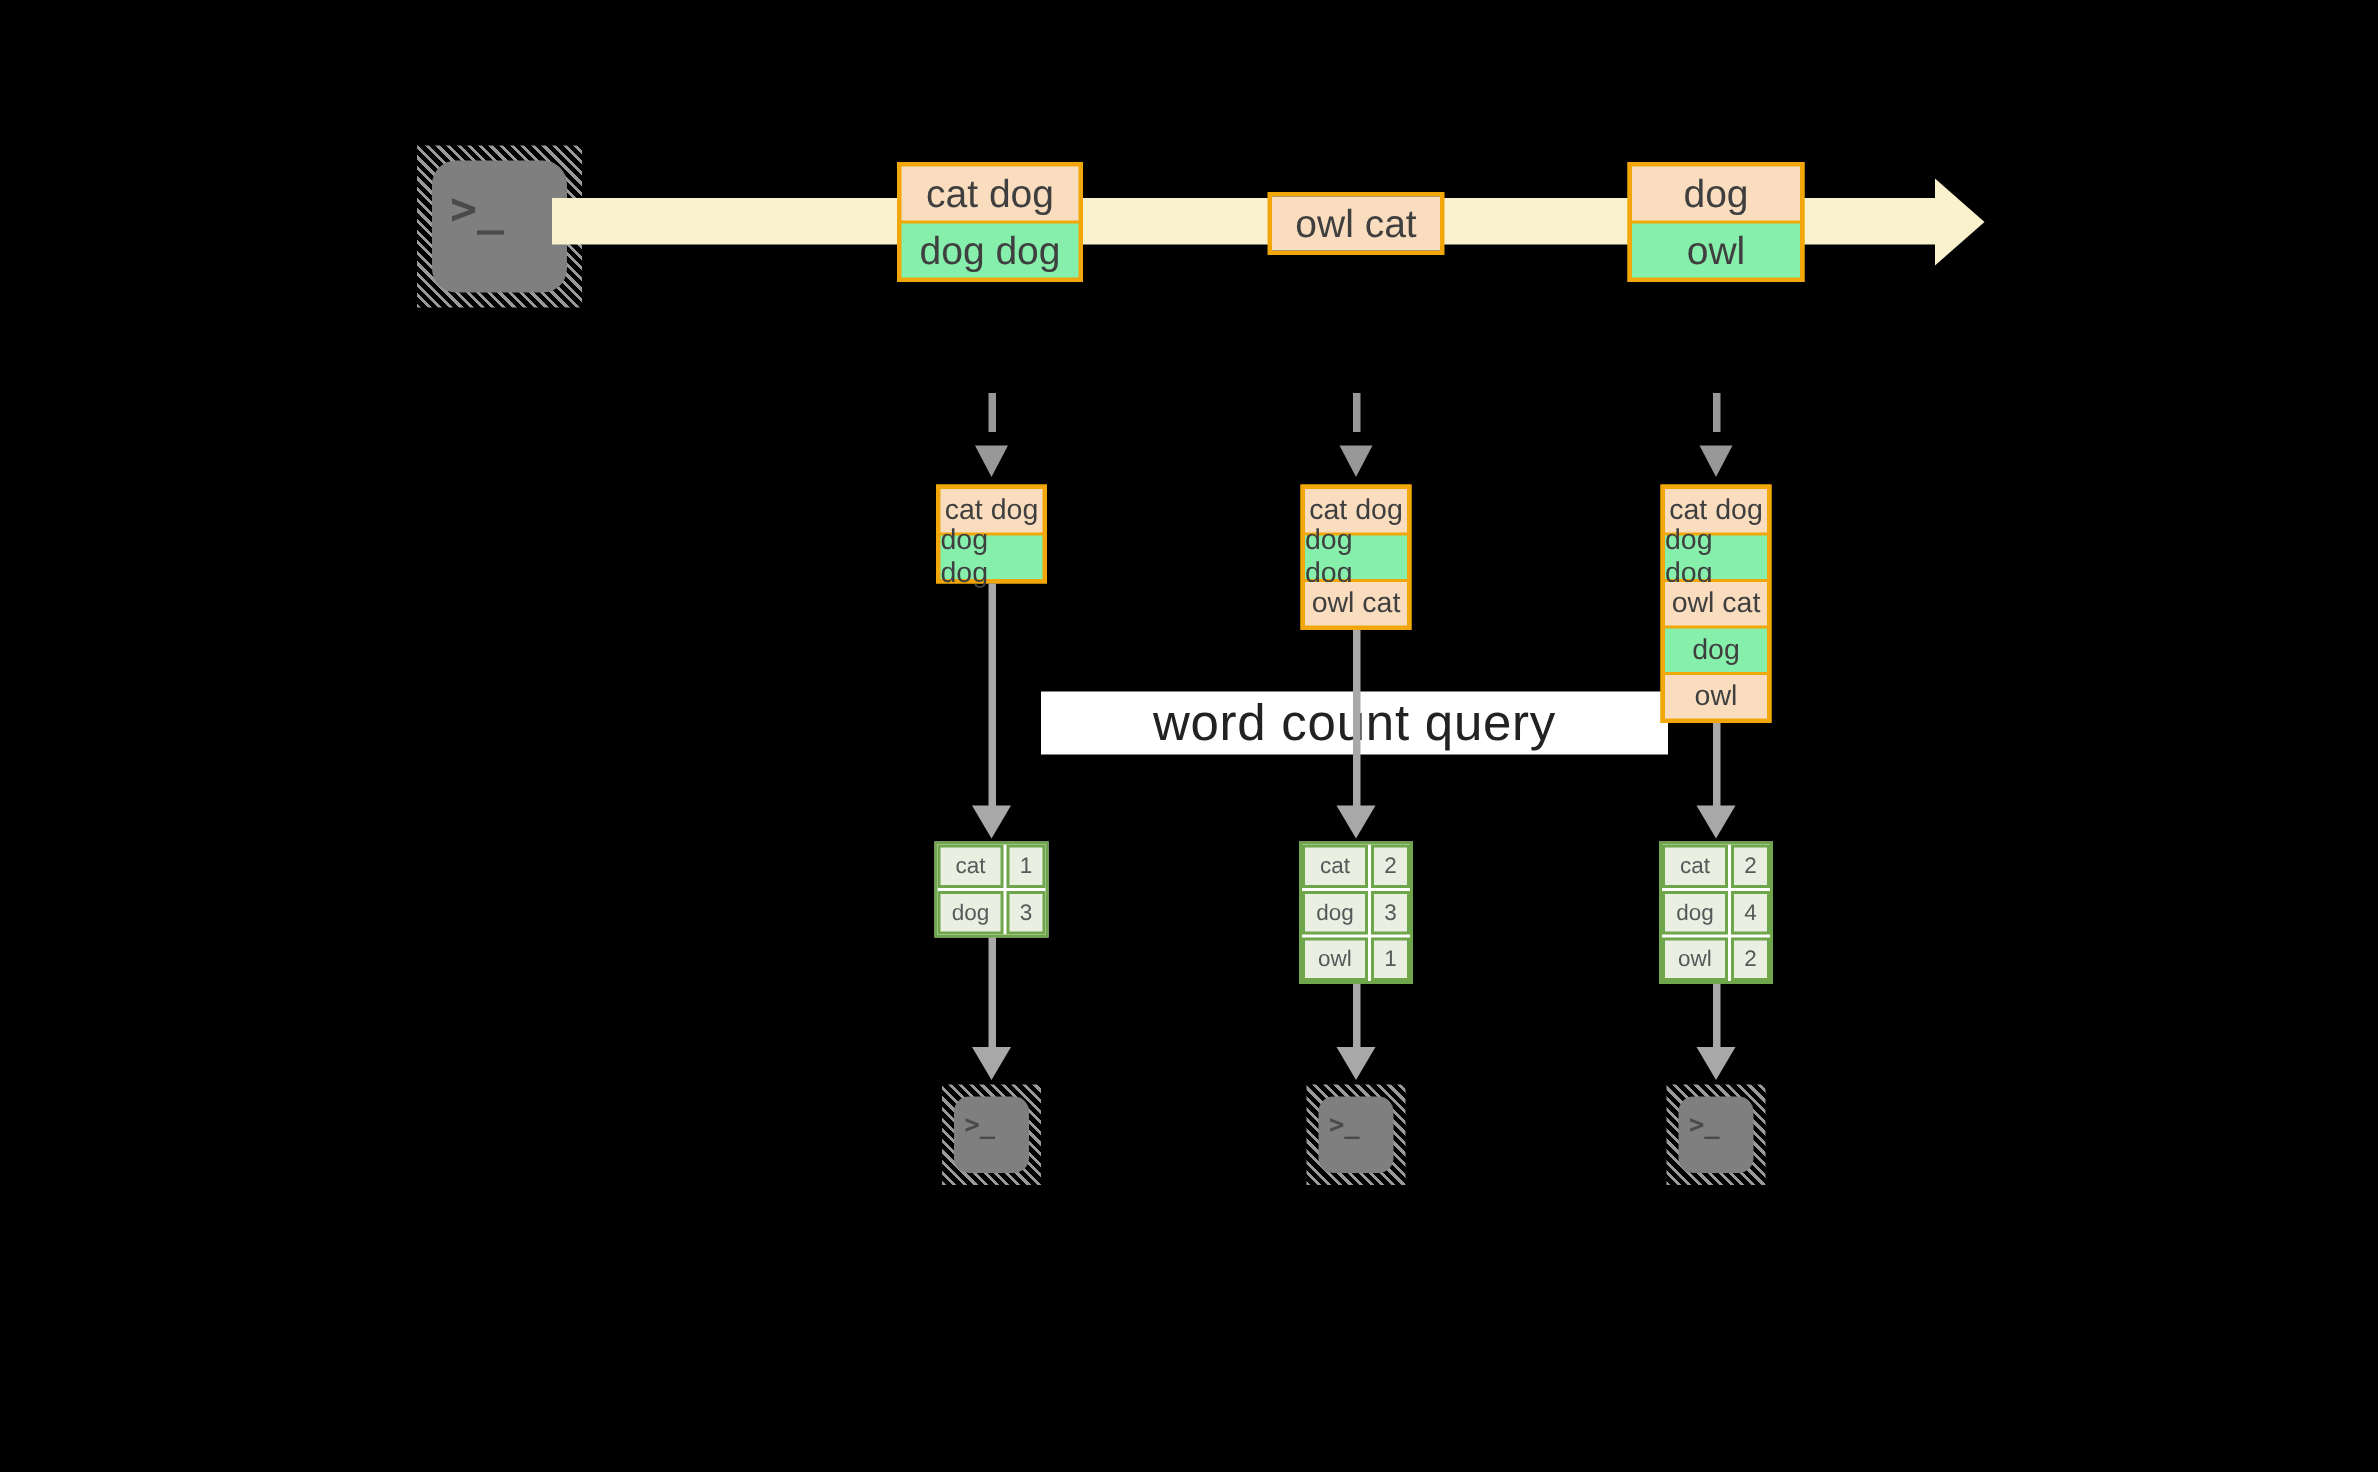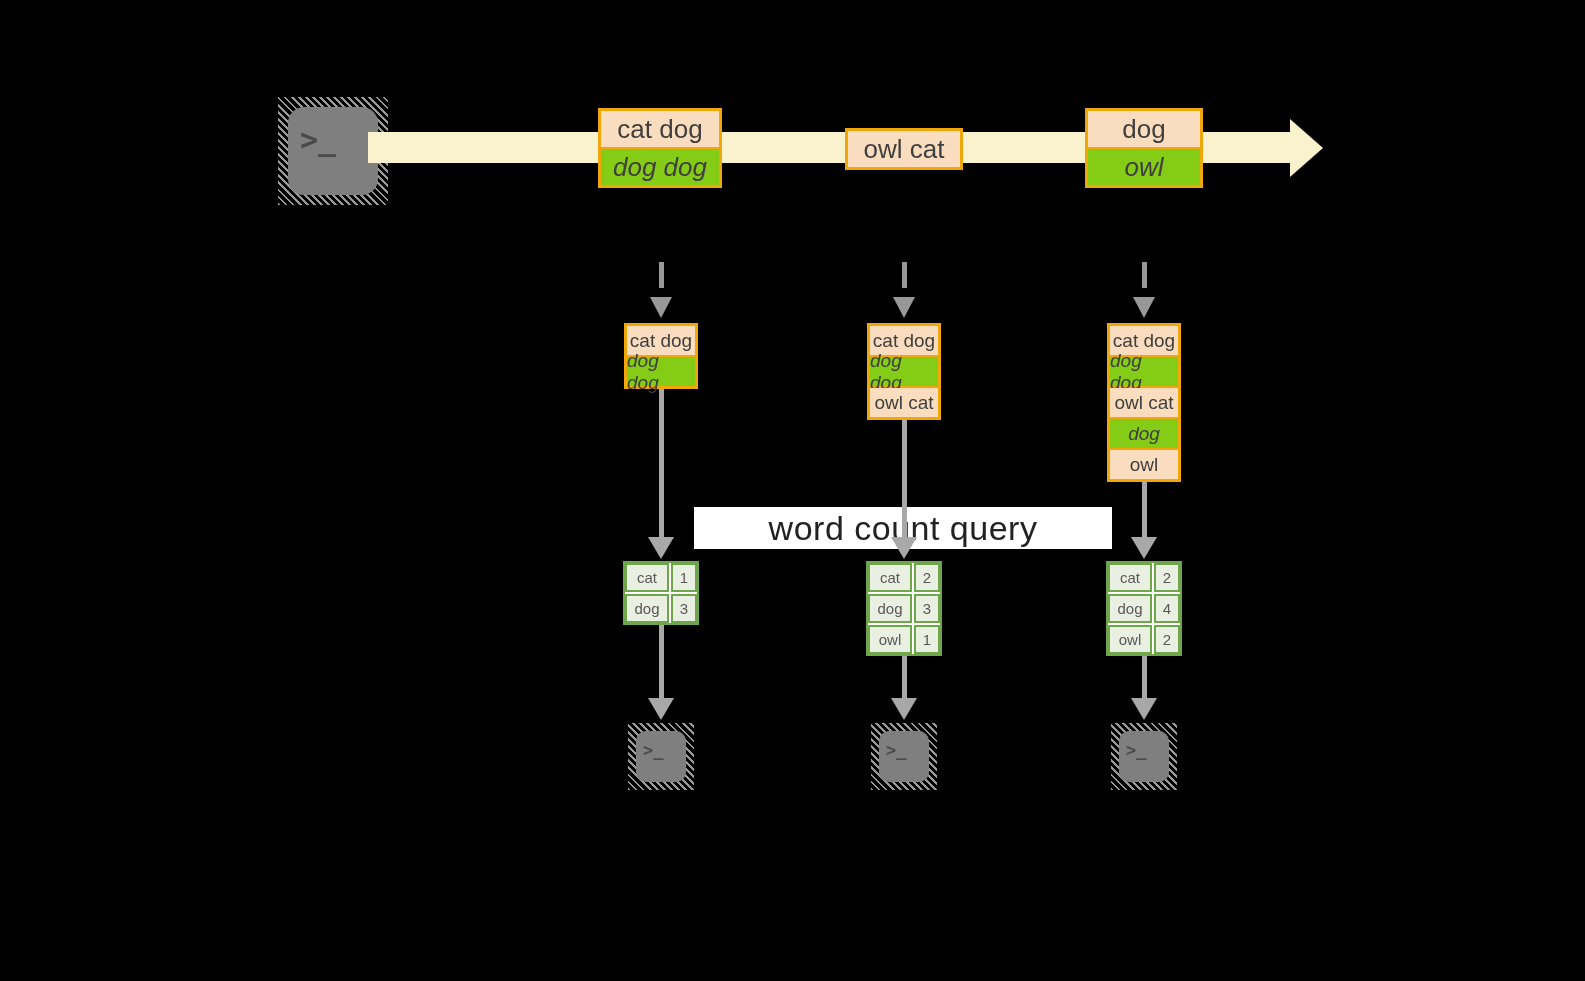--- a/index.html
+++ b/index.html
@@ -30,21 +30,21 @@
   }
 
   
   .obox{border:3px solid #F1A70A;box-sizing:border-box;background:#F1A70A;
         display:flex;flex-direction:column;gap:2px;}
   .ocell{display:flex;align-items:center;justify-content:center;
          color:#3f3f3f;}
   .ocell.big{font-size:26px;height:36px;}
   .ocell.small{font-size:19px;height:29px;}
   .peach{background:#FADDBE;}
-  .cream{background:#84cc16;font-style:italic;}
+  .cream{background:#86efac;}
 
   
   .vline{background:#A8A8A8;width:5px;}
   .vline.dash{background:#989898;}
   .vhead{width:0;height:0;border-left:13px solid transparent;border-right:13px solid transparent;
          border-top:22px solid #A8A8A8;}
   .vhead.dash{border-left:11px solid transparent;border-right:11px solid transparent;
               border-top:21px solid #989898;}
 
   
@@ -95,21 +95,21 @@
 
   <div class="abs vline dash" style="left:659px;top:262px;height:26px;"></div>
   <div class="abs vhead dash" style="left:650px;top:297px;"></div>
 
   <div class="abs vline dash" style="left:902px;top:262px;height:26px;"></div>
   <div class="abs vhead dash" style="left:893px;top:297px;"></div>
 
   <div class="abs vline dash" style="left:1142px;top:262px;height:26px;"></div>
   <div class="abs vhead dash" style="left:1133px;top:297px;"></div>
 
-  <div class="abs query-label z1" style="left:694px;top:461px;width:418px;height:42px;margin-top:46px;">
+  <div class="abs query-label z1" style="left:694px;top:461px;width:418px;height:42px;">
     <span>word count query</span>
   </div>
 
   <div class="abs obox z2" style="left:624px;top:323px;width:74px;">
     <div class="ocell small peach">cat dog</div>
     <div class="ocell small cream">dog dog</div>
   </div>
 
   <div class="abs obox z2" style="left:867px;top:323px;width:74px;">
     <div class="ocell small peach">cat dog</div>

